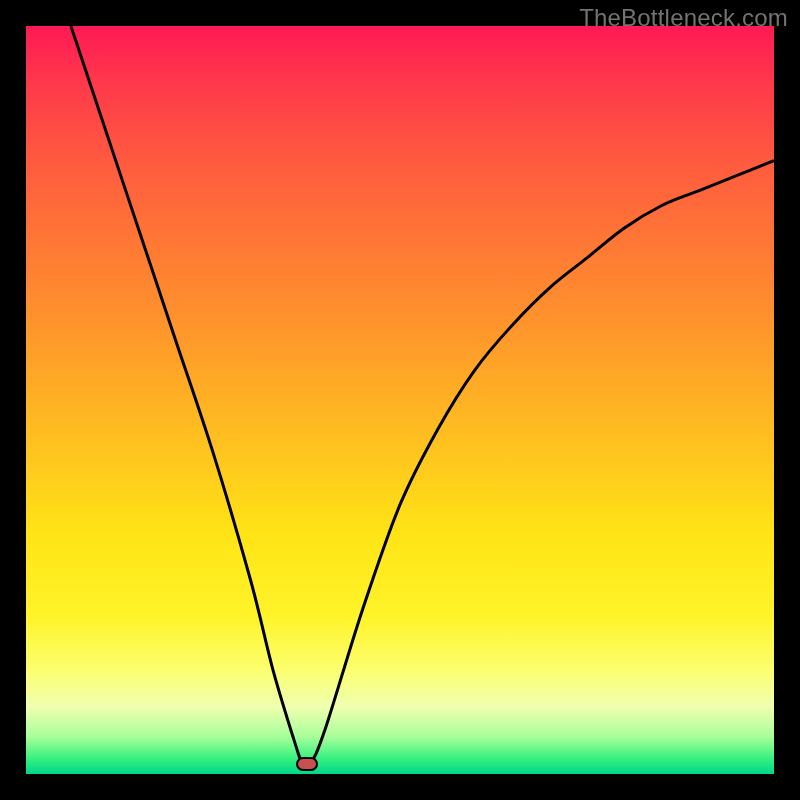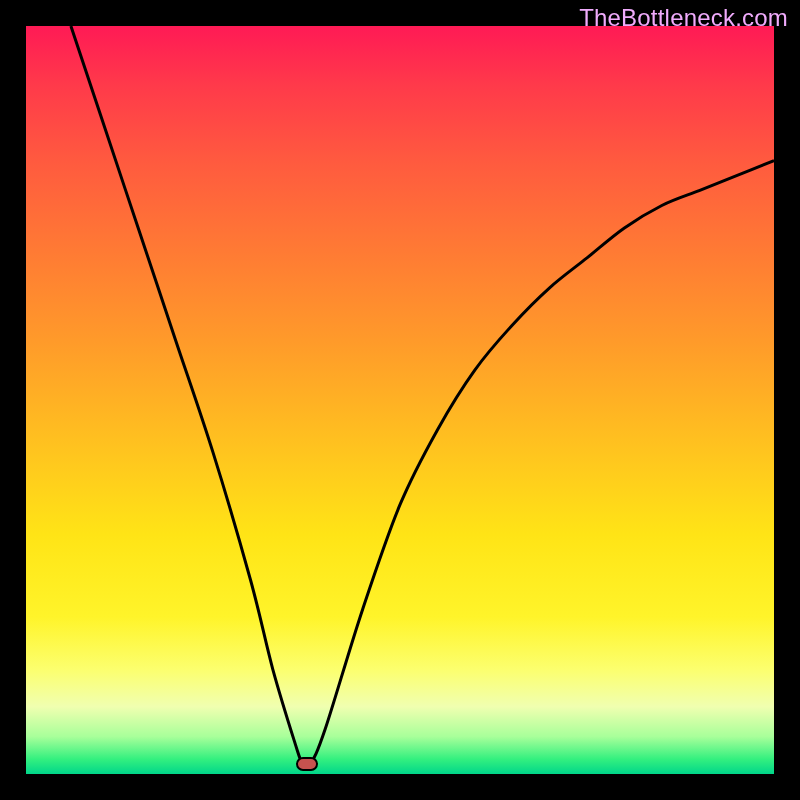--- a/index.html
+++ b/index.html
@@ -9,21 +9,21 @@
     width: 800px;
     height: 800px;
     background: #000;
   }
   .watermark {
     position: absolute;
     top: 4px;
     right: 12px;
     font-family: Arial, Helvetica, sans-serif;
     font-size: 24px;
-    color: #f0abfc;
+    color: #737373;
     letter-spacing: 0.2px;
     z-index: 10;
   }
   .plot {
     position: absolute;
     left: 26px;
     top: 26px;
     width: 748px;
     height: 748px;
   }

